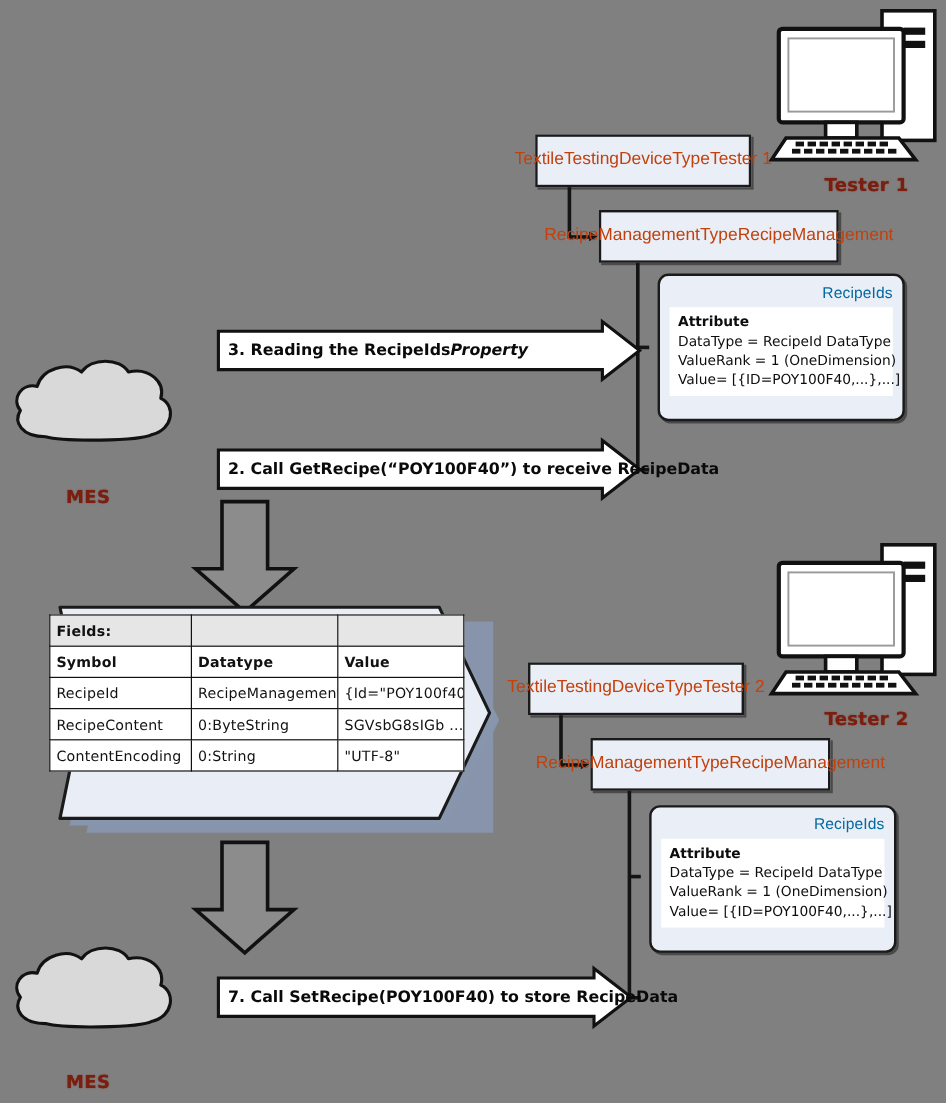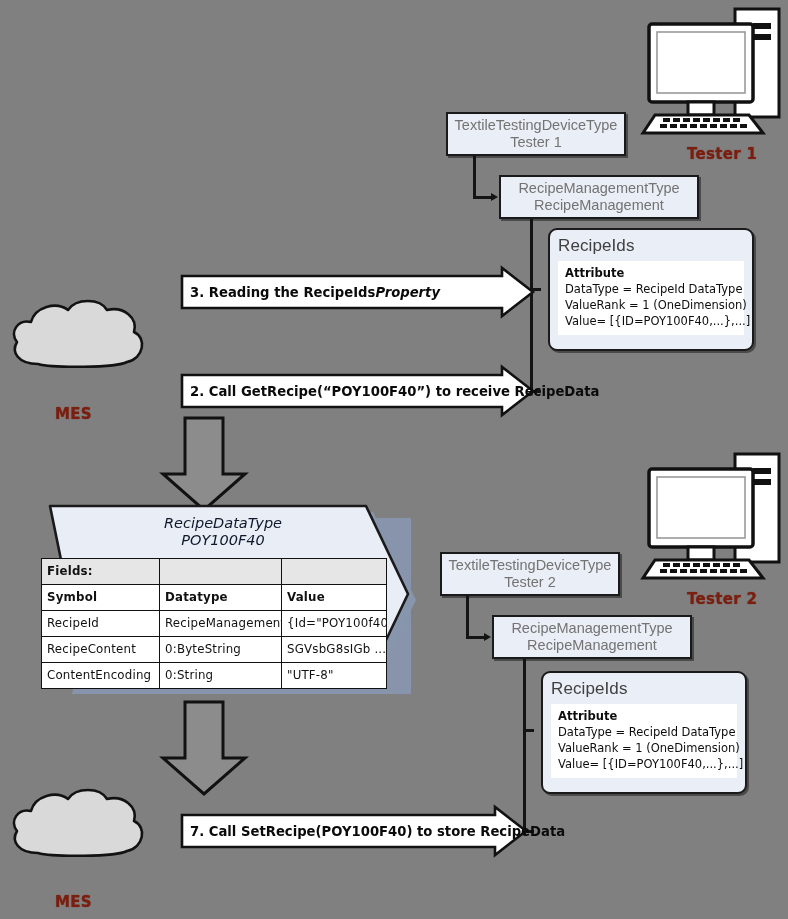--- a/index.html
+++ b/index.html
@@ -11,43 +11,43 @@
     overflow:hidden;
   }
   .stage{position:absolute;left:0;top:0;width:788px;height:919px;}
   .abs{position:absolute;}
 
   
   .node{
     background:#eaeef6;
     border:2px solid #1a1a1a;
     box-shadow:2px 2px 0 #4a4a4a;
-    display:flex;flex-direction:column;
+    display:flex;flex-direction:row;
     align-items:center;justify-content:center;
     text-align:center;
-    color:#737373;
+    color:#c2410c;
     font-size:14.5px;
     line-height:1.18;
     box-sizing:border-box;
   }
   .node .l1,.node .l2{display:block;white-space:nowrap;}
 
   
   .attr-panel{
     background:#eaeef6;
     border:2px solid #1a1a1a;
     border-radius:9px;
     box-shadow:2px 2px 0 #4a4a4a;
     box-sizing:border-box;
     padding:6px 8px 8px 8px;
   }
   .attr-title{
-    text-align:left;
-    font-size:17px;
-    color:#404040;
+    text-align:right;
+    font-size:13px;
+    color:#0369a1;
     margin-bottom:5px;
     letter-spacing:.1px;
   }
   .attr-body{
     background:#ffffff;
     padding:5px 7px 6px 7px;
     font-size:11.5px;
     line-height:1.38;
     color:#0d0d0d;
     font-family:"DejaVu Sans",sans-serif;
@@ -288,24 +288,20 @@
     </svg>
   </div>
 
   <div class="hexwrap" style="left:28px;top:504px;width:390px;height:196px;">
     <svg class="hexbg" width="390" height="196" viewBox="0 0 390 196">
       <path d="M44 190 L383 190 L383 14 L44 14 L63 102 Z" fill="#8795ad" stroke="none" opacity="0.95"></path>
       <path d="M30 184 L345 184 L388 96 L345 8 L30 8 L48 96 Z" fill="#8795ad" stroke="none"></path>
       <path d="M22 178 L338 178 L380 90 L338 2 L22 2 L40 90 Z" fill="#e9edf5" stroke="#1a1a1a" stroke-width="2.6" stroke-linejoin="round"></path>
     </svg>
     <div class="hex-content">
-      <div class="hex-title">
-        <div>RecipeDataType</div>
-        <div>POY100F40</div>
-      </div>
       <table class="fields">
         <colgroup>
             <col class="c1">
             <col class="c2">
             <col class="c3">
           </colgroup>
         <tbody>
           <tr class="r-fields">
             <td>Fields:</td>
             <td></td>

